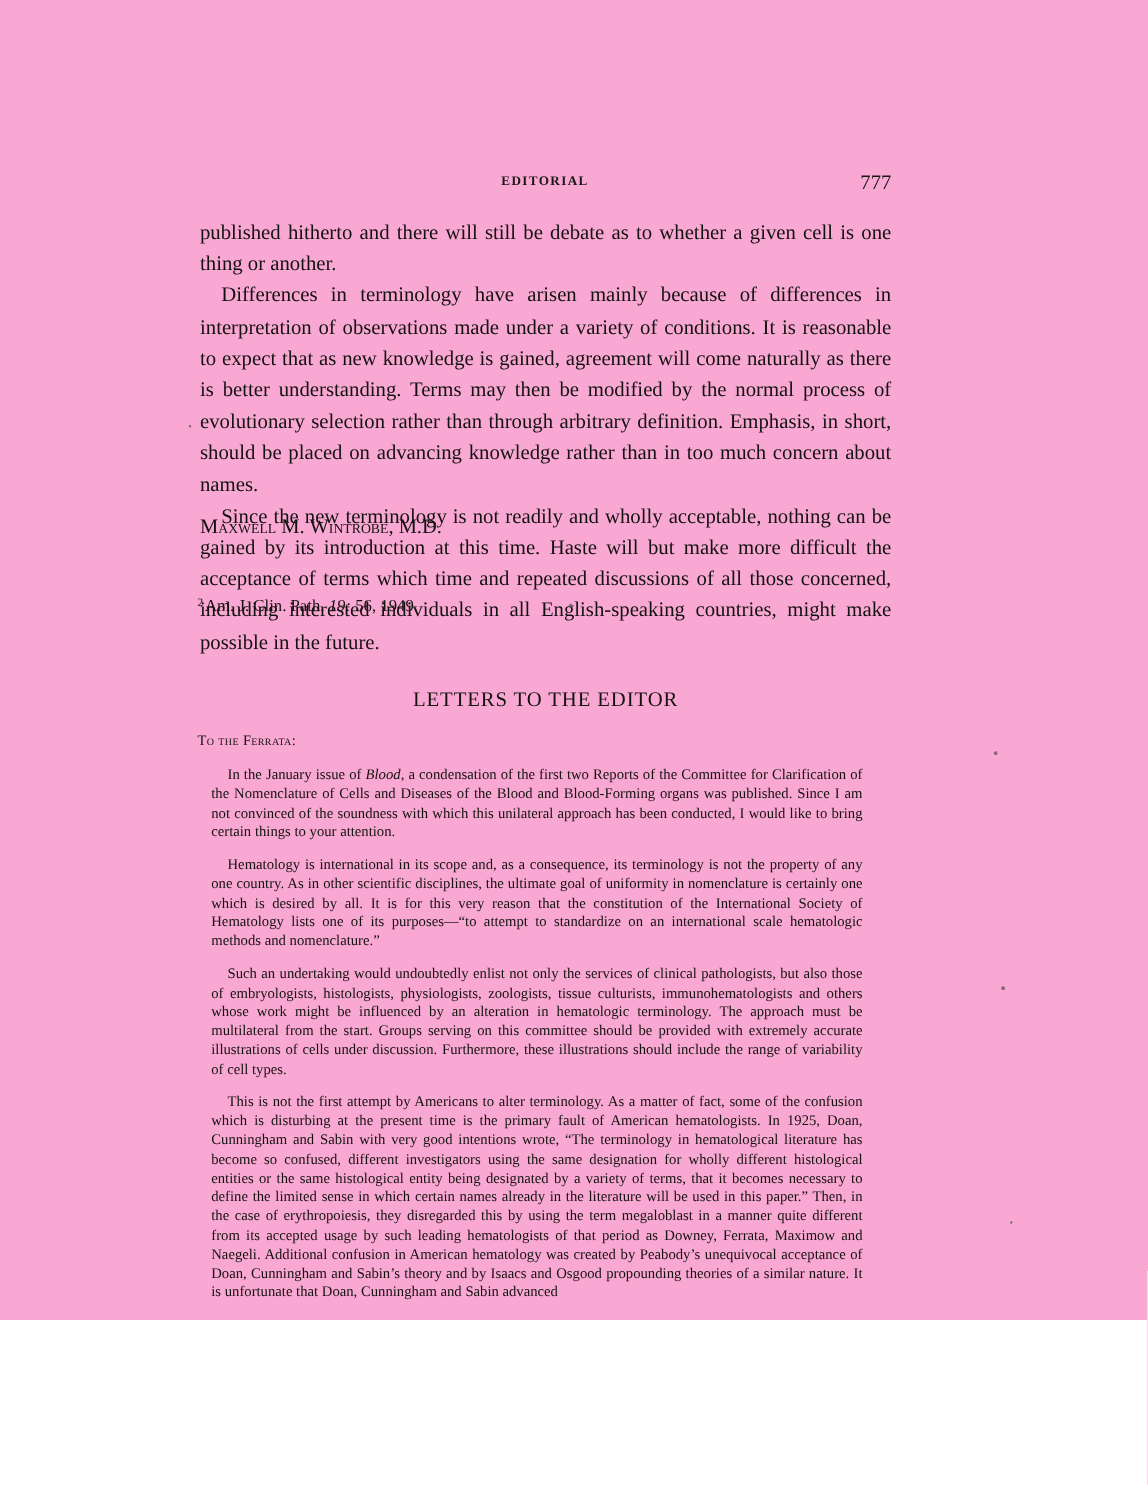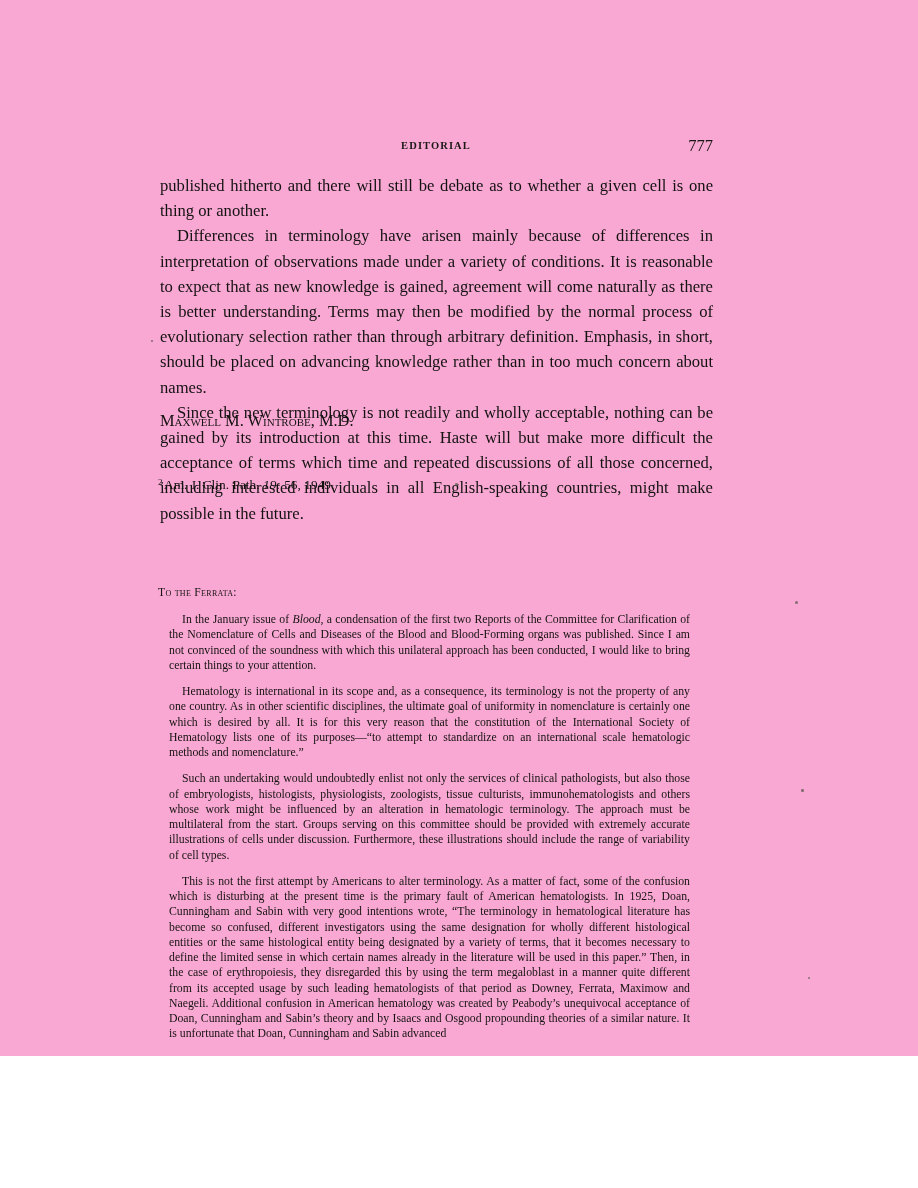--- a/index.html
+++ b/index.html
@@ -171,20 +171,21 @@
     <p class="indent">Differences in terminology have arisen mainly because of differences in interpretation of observations made under a variety of conditions. It is reasonable to expect that as new knowledge is gained, agreement will come naturally as there is better understanding. Terms may then be modified by the normal process of evolutionary selection rather than through arbitrary definition. Emphasis, in short, should be placed on advancing knowledge rather than in too much concern about names.</p>
     <p class="indent">Since the new terminology is not readily and wholly acceptable, nothing can be gained by its introduction at this time. Haste will but make more difficult the acceptance of terms which time and repeated discussions of all those concerned, including interested individuals in all English-speaking countries, might make possible in the future.</p>
   </div>
 
   <div class="signature">Maxwell M. Wintrobe, M.D.</div>
 
   <div class="refs">
       <div><sup>2</sup>Am. J. Clin. Path. <span class="vol">19:</span> 56, 1949.</div>
     </div>
 
+  <div class="letters-heading">LETTERS TO THE EDITOR</div>
   <div class="to-editor">To the Ferrata:</div>
   <div class="letter-body">
       <p>In the January issue of <i>Blood</i>, a condensation of the first two Reports of the Committee for Clarification of the Nomenclature of Cells and Diseases of the Blood and Blood-Forming organs was published. Since I am not convinced of the soundness with which this unilateral approach has been conducted, I would like to bring certain things to your attention.</p>
       <p>Hematology is international in its scope and, as a consequence, its terminology is not the property of any one country. As in other scientific disciplines, the ultimate goal of uniformity in nomenclature is certainly one which is desired by all. It is for this very reason that the constitution of the International Society of Hematology lists one of its purposes—“to attempt to standardize on an international scale hematologic methods and nomenclature.”</p>
       <p>Such an undertaking would undoubtedly enlist not only the services of clinical pathologists, but also those of embryologists, histologists, physiologists, zoologists, tissue culturists, immunohematologists and others whose work might be influenced by an alteration in hematologic terminology. The approach must be multilateral from the start. Groups serving on this committee should be provided with extremely accurate illustrations of cells under discussion. Furthermore, these illustrations should include the range of variability of cell types.</p>
       <p>This is not the first attempt by Americans to alter terminology. As a matter of fact, some of the confusion which is disturbing at the present time is the primary fault of American hematologists. In 1925, Doan, Cunningham and Sabin with very good intentions wrote, “The terminology in hematological literature has become so confused, different investigators using the same designation for wholly different histological entities or the same histological entity being designated by a variety of terms, that it becomes necessary to define the limited sense in which certain names already in the literature will be used in this paper.” Then, in the case of erythropoiesis, they disregarded this by using the term megaloblast in a manner quite different from its accepted usage by such leading hematologists of that period as Downey, Ferrata, Maximow and Naegeli. Additional confusion in American hematology was created by Peabody’s unequivocal acceptance of Doan, Cunningham and Sabin’s theory and by Isaacs and Osgood propounding theories of a similar nature. It is unfortunate that Doan, Cunningham and Sabin advanced</p>
     </div>
 
 <div class="speckle" style="left: 455px; top: 483px; width: 2.5px; height: 2.5px;"></div>
     <div class="speckle" style="left: 795px; top: 601px; width: 3px; height: 3px;"></div>

